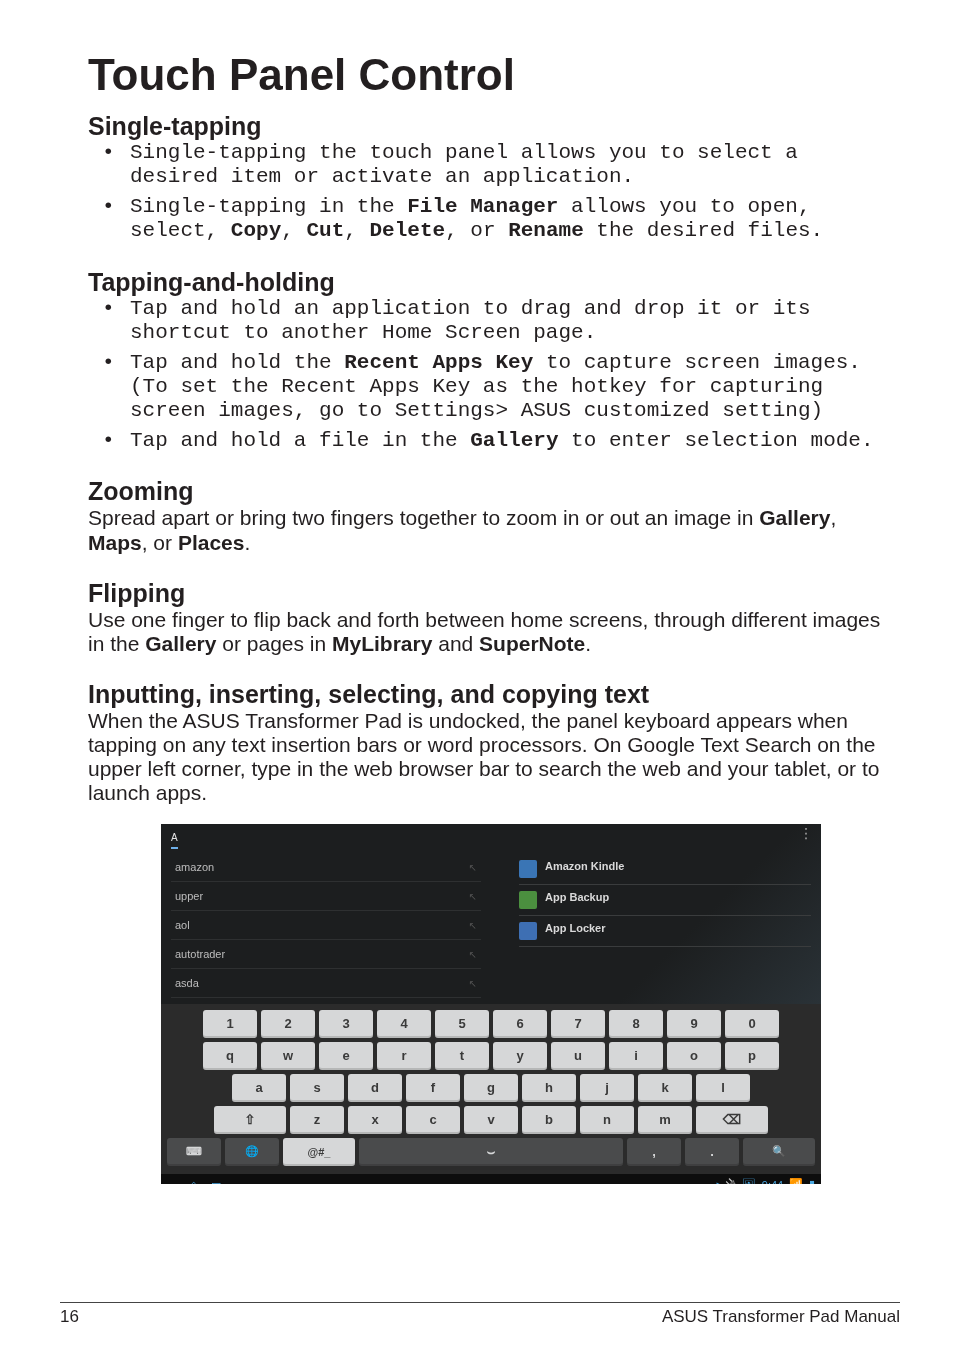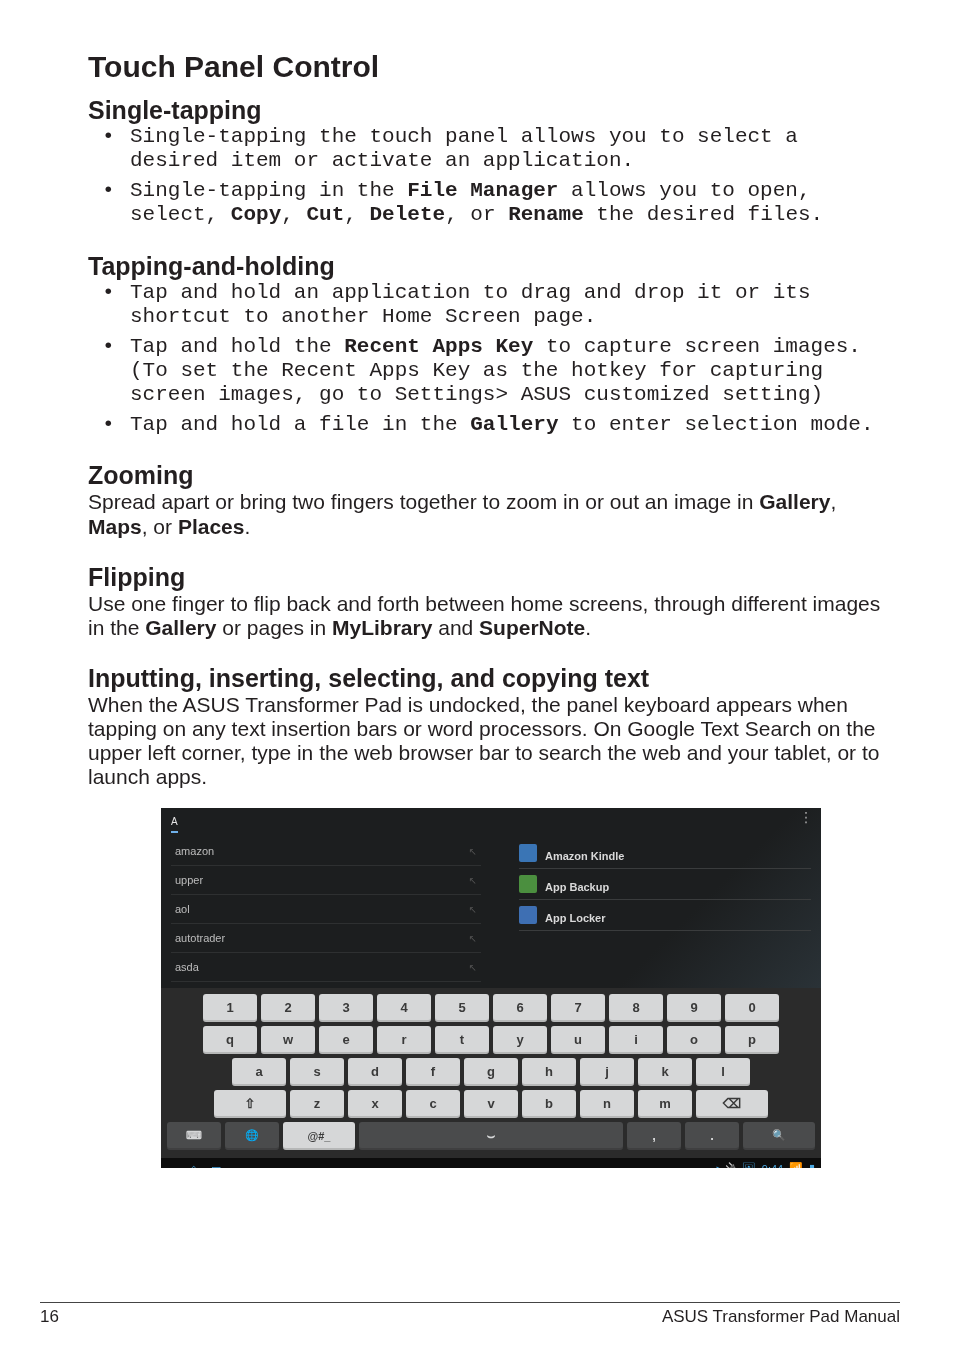--- a/index.html
+++ b/index.html
@@ -12,21 +12,21 @@
       width: 954px;
       height: 1357px;
       background: #fff;
       color: #231f20;
       position: relative;
     }
     .page {
       padding: 50px 60px 0 88px;
     }
     h1 {
-      font-size: 30px;
+      font-size: 44px;
       font-weight: 700;
       margin-bottom: 12px;
     }
     h2 {
       font-size: 25px;
       font-weight: 700;
       margin-top: 4px;
       margin-bottom: 0;
     }
     .section {
@@ -117,21 +117,21 @@
       font-size: 12px;
     }
     .ss-right {
       width: 50%;
       padding: 30px 10px 8px 28px;
       position: relative;
       background: linear-gradient(135deg, #1c1e1f 60%, #2a3237 100%);
     }
     .ss-right-item {
       display: flex;
-      align-items: flex-end;
+      align-items: flex-start;
       gap: 8px;
       padding: 6px 0;
       color: #d9d9d9;
       font-weight: 600;
       font-size: 11px;
       border-bottom: 1px solid #3a3c3d;
     }
     .app-icon {
       width: 18px;
       height: 18px;
@@ -187,21 +187,21 @@
       justify-content: space-between;
       padding: 0 6px;
       font-size: 11px;
       color: #4aa7e0;
     }
     .nav-left { display: flex; gap: 14px; }
     .nav-right { display: flex; gap: 6px; align-items: center; }
     .footer-wrap {
       position: absolute;
       bottom: 30px;
-      left: 40px;
+      left: 60px;
       right: 54px;
       text-align: center;
     }
     .footer-line {
       border-top: 1px solid #444;
       margin-bottom: 4px;
     }
     .footer-row {
       display: flex;
       justify-content: space-between;

